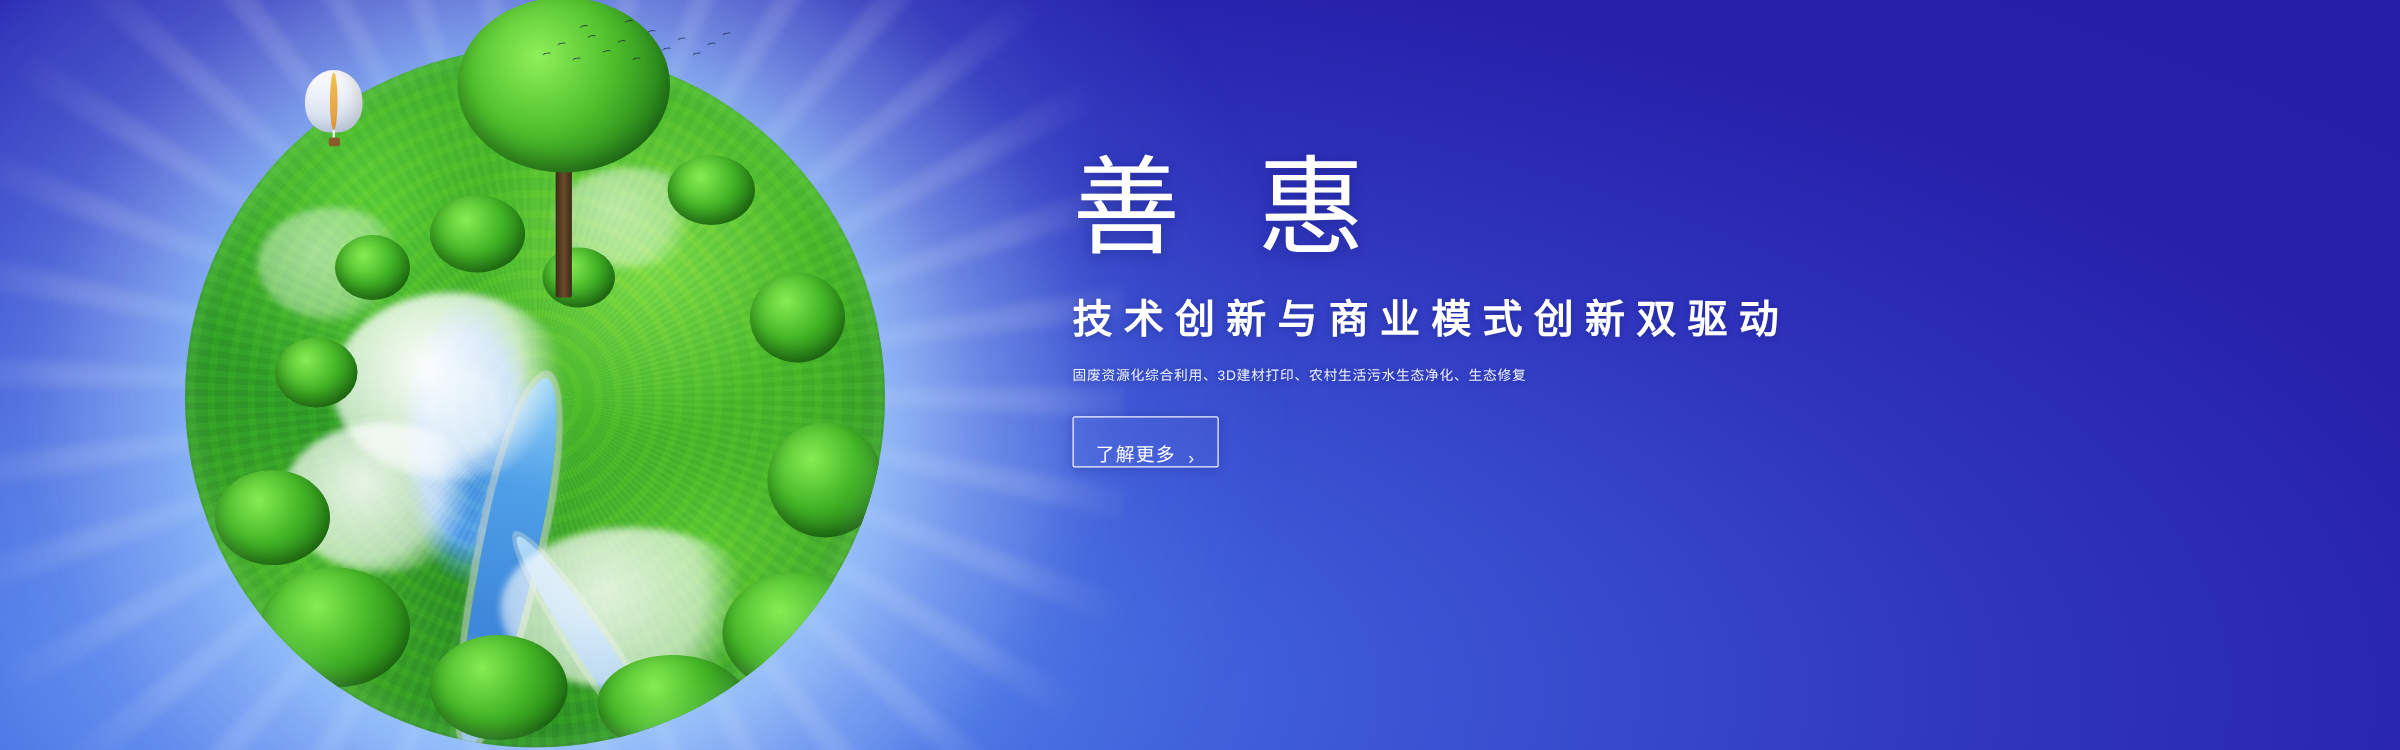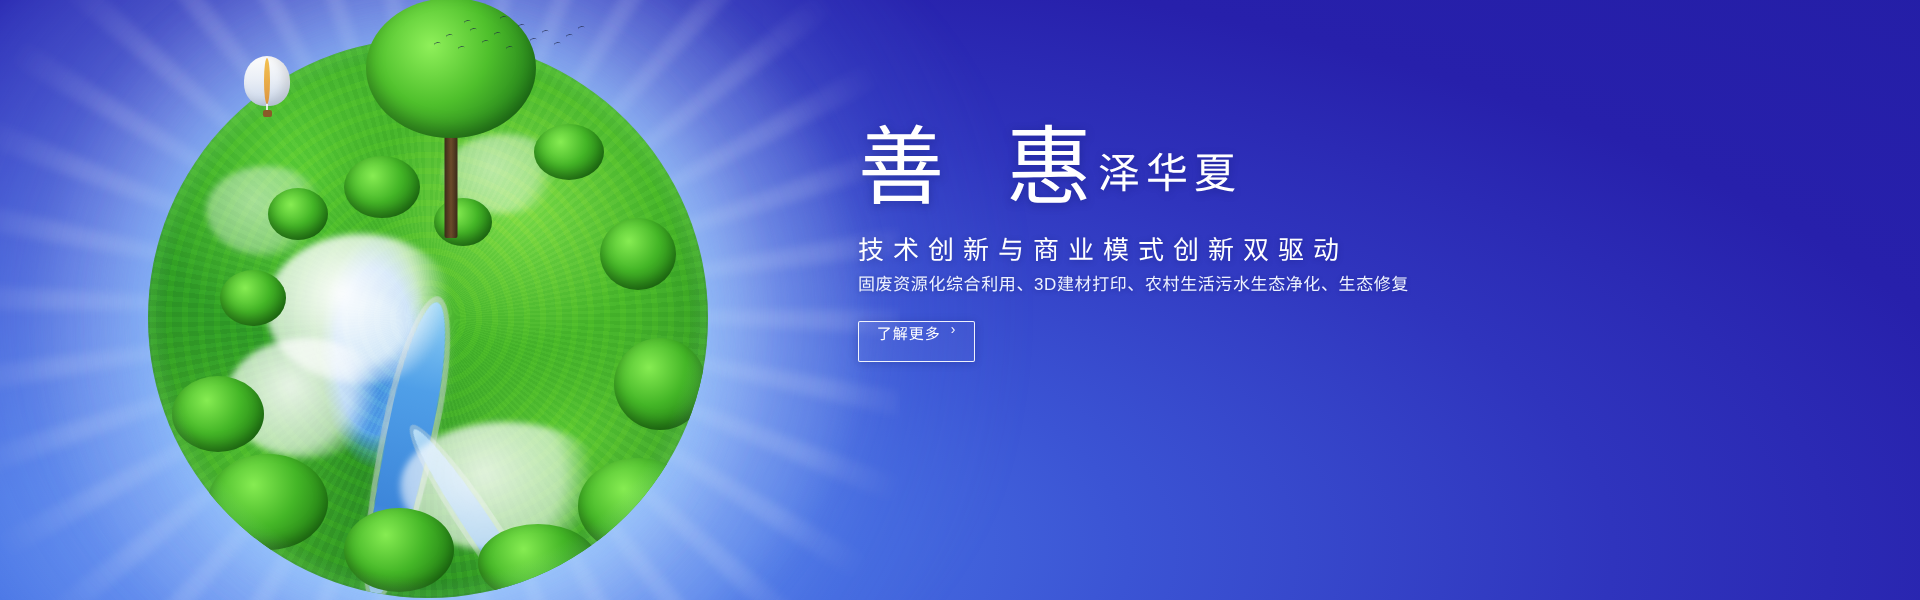--- a/index.html
+++ b/index.html
@@ -139,29 +139,29 @@
     text-shadow:0 2px 10px rgba(10,20,90,.35);
   }
   .hl-small{
     font-family:"DejaVu Serif","Liberation Serif",serif;
     font-size:42px;line-height:1;color:#ffffff;font-weight:400;
     letter-spacing:6px;padding-bottom:12px;
     text-shadow:0 2px 8px rgba(10,20,90,.32);
   }
   .hl-gap{width:56px;}
   .subtitle{
-    margin-top:22px;font-size:26px;color:#ffffff;letter-spacing:9px;
-    white-space:nowrap;text-shadow:0 1px 6px rgba(10,20,90,.3);
+    margin-top:22px;font-size:32px;color:#ffffff;letter-spacing:9px;
+    white-space:nowrap;text-shadow:0 1px 6px rgba(10,20,90,.3);font-weight:bold;
   }
   .desc{
-    margin-top:4px;font-size:17px;color:#eef2ff;letter-spacing:.6px;
+    margin-top:16px;font-size:11px;color:#eef2ff;letter-spacing:.6px;
     white-space:nowrap;text-shadow:0 1px 5px rgba(10,20,90,.32);
   }
   .cta{
-    margin-top:26px;display:inline-flex;align-items:flex-start;justify-content:center;
+    margin-top:26px;display:inline-flex;align-items:flex-end;justify-content:center;
     gap:10px;width:115px;height:39px;
     border:1px solid rgba(255,255,255,.92);border-radius:2px;
     color:#ffffff;font-size:15px;letter-spacing:1px;
     background:rgba(255,255,255,.04);cursor:pointer;
     box-shadow:0 1px 8px rgba(10,20,90,.22);
   }
   .cta .chev{font-size:14px;line-height:1;opacity:.95;}
 </style>
 </head>
 <body>
@@ -230,21 +230,20 @@
 
   <div class="content">
 
     <div class="headline">
       <div class="hl-group">
         <span class="hl-big">善</span>
       </div>
       <div class="hl-gap"></div>
       <div class="hl-group">
         <span class="hl-big">惠</span>
-        <span class="hl-small">泽华夏</span>
       </div>
     </div>
 
     <div class="subtitle">技术创新与商业模式创新双驱动</div>
 
     <div class="desc">固废资源化综合利用、3D建材打印、农村生活污水生态净化、生态修复</div>
 
     <div class="cta">
       <span>了解更多</span>
       <span class="chev">›</span>

